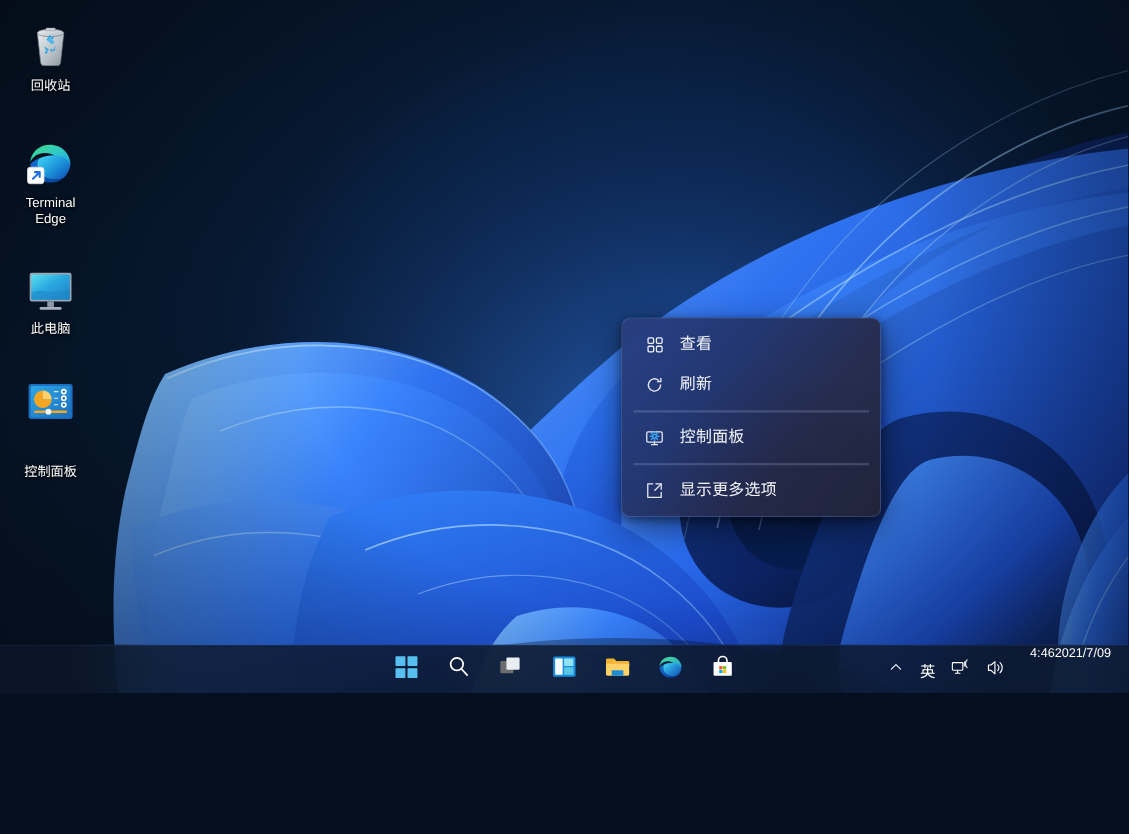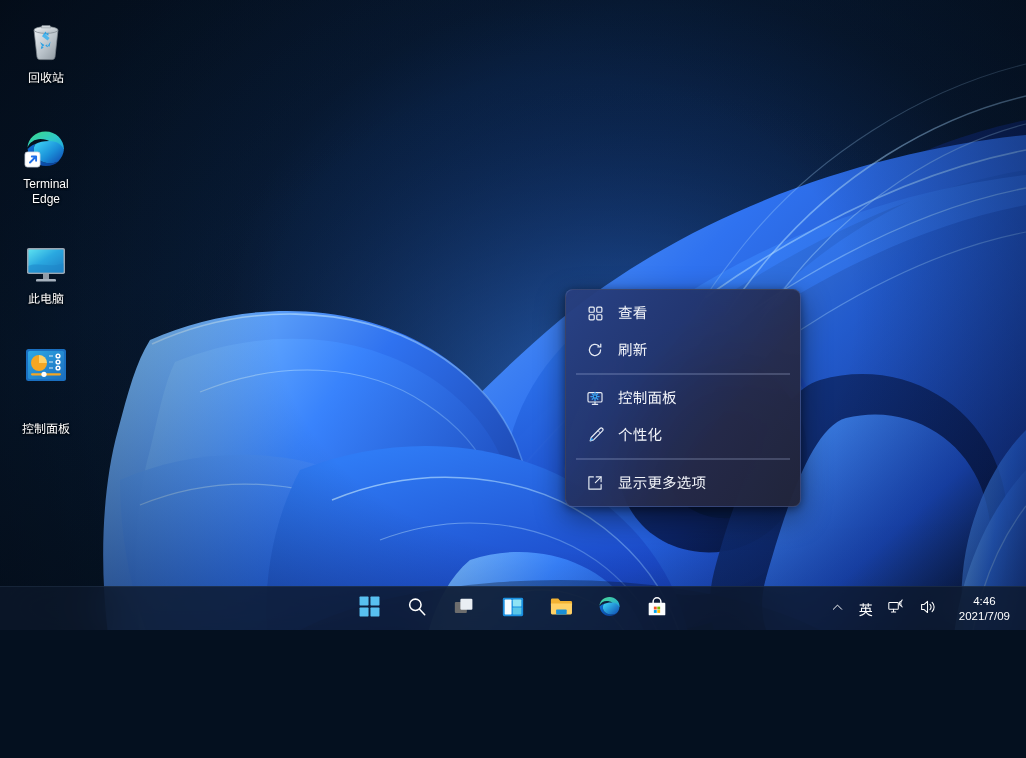--- a/index.html
+++ b/index.html
@@ -89,21 +89,21 @@
     display:flex; align-items:center; gap:2px;
   }
   .tray-btn {
     height:34px; min-width:26px; padding:0 6px; border-radius:4px;
     display:flex; align-items:center; justify-content:center; cursor:default;
     color:#ffffff;
   }
   #tray-ime { font-size:14px; color:#ffffff; }
   #clock {
     height:44px; padding:0 8px 0 10px; margin-left:4px;
-    display:flex; flex-direction:column; align-items:center; justify-content:center;
+    display:flex; align-items:flex-start; justify-content:center;
     color:#ffffff; font-size:11.5px; line-height:15px; cursor:default;
   }
   #clock .ln { white-space:nowrap; }
 </style>
 </head>
 <body>
 
 <div id="screen">
 
   <div id="wallpaper">
@@ -342,30 +342,20 @@
             <rect x="2.2" y="4" width="15.6" height="10.4" rx="1.4" fill="none" stroke="#e6ebf4" stroke-width="1.3"></rect>
             <path d="M7 17 h6 M10 14.4 v2.6" fill="none" stroke="#e6ebf4" stroke-width="1.3" stroke-linecap="round"></path>
             <circle cx="10" cy="8.4" r="2.6" fill="#3aa0f0"></circle>
             <path d="M10 3.9 v1.6 M10 11.3 v1.6 M5.5 8.4 h1.6 M12.9 8.4 h1.6 M6.9 5.3 l1.1 1.1 M12 10.4 l1.1 1.1 M13.1 5.3 l-1.1 1.1 M8 10.4 l-1.1 1.1" stroke="#3aa0f0" stroke-width="1.5" stroke-linecap="round"></path>
             <circle cx="10" cy="8.4" r="1.1" fill="#11284d"></circle>
           </svg>
         </span>
         <span class="mi-label cjk">控制面板</span>
       </div>
 
-      <div class="menu-item">
-        <span class="mi-icon">
-          <svg viewBox="0 0 20 20" width="18" height="18">
-            <path d="M15.6 2.8 a1.9 1.9 0 0 1 2.7 2.7 L8.4 15.4 L4.6 16.6 L5.8 12.8 Z" fill="none" stroke="#e6ebf4" stroke-width="1.3" stroke-linejoin="round"></path>
-            <path d="M5.8 12.8 L8.4 15.4 L4.6 16.6 Z" fill="#3aa0f0"></path>
-            <path d="M13.3 5.1 L15.9 7.7" fill="none" stroke="#e6ebf4" stroke-width="1.1"></path>
-          </svg>
-        </span>
-        <span class="mi-label cjk">个性化</span>
-      </div>
     </div>
 
     <div class="menu-sep"></div>
 
 
     <div class="menu-sep"></div>
 
     <div class="menu-group">
       <div class="menu-item">
         <span class="mi-icon">

